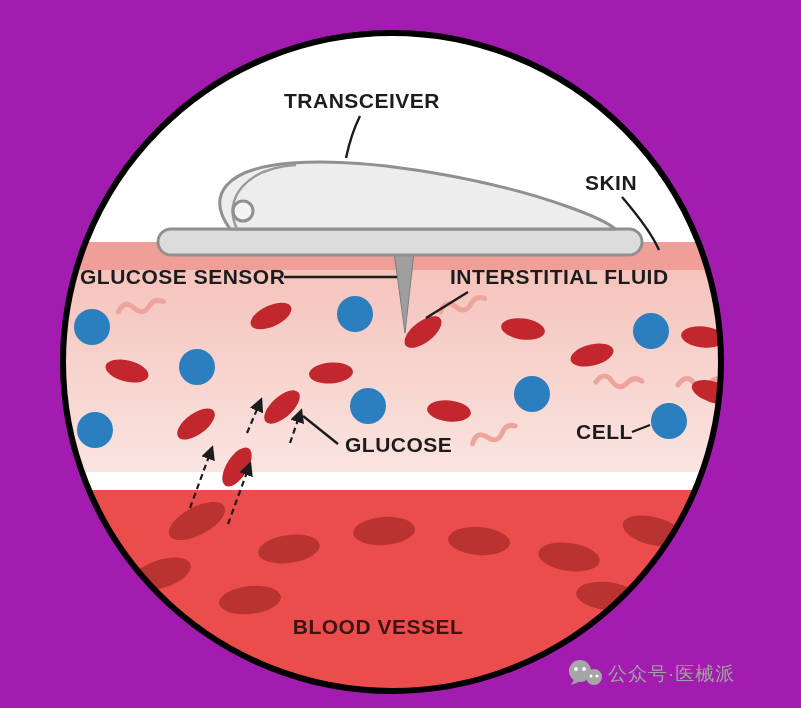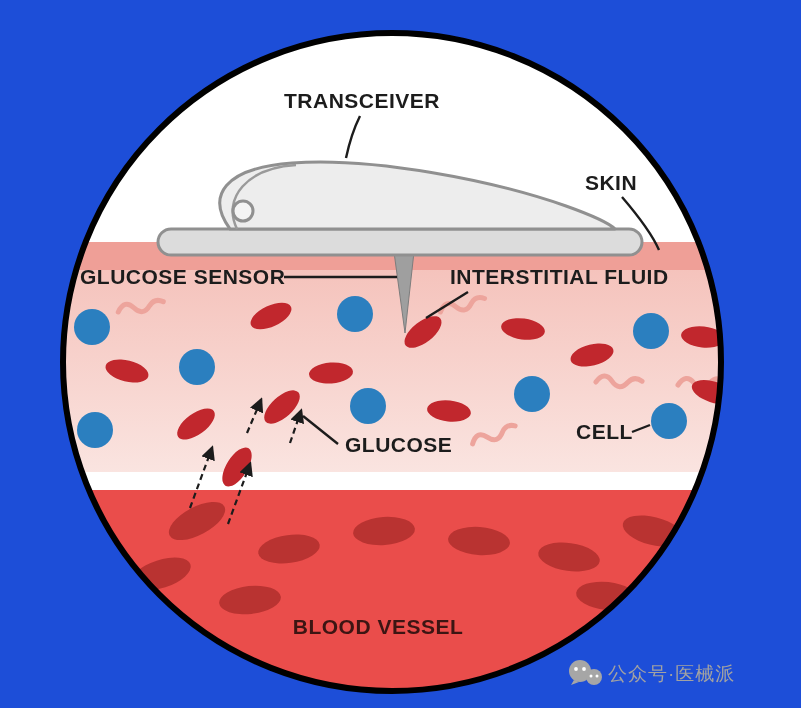--- a/index.html
+++ b/index.html
@@ -1,20 +1,20 @@
 <!DOCTYPE html>
 <html><head>
 <meta charset="utf-8">
 <style>
   html, body { margin: 0; padding: 0; background: #ffffff; }
   .stage {
     position: relative;
     width: 801px;
     height: 708px;
-    background: #1d4ed8;
+    background: #a21caf;
     overflow: hidden;
     font-family: "Liberation Sans", "DejaVu Sans", sans-serif;
   }
   svg text.lbl {
     font-family: "Liberation Sans", "DejaVu Sans", sans-serif;
     font-weight: 700;
     font-size: 21px;
     letter-spacing: 0.5px;
     fill: #1c1c1c;
   }

